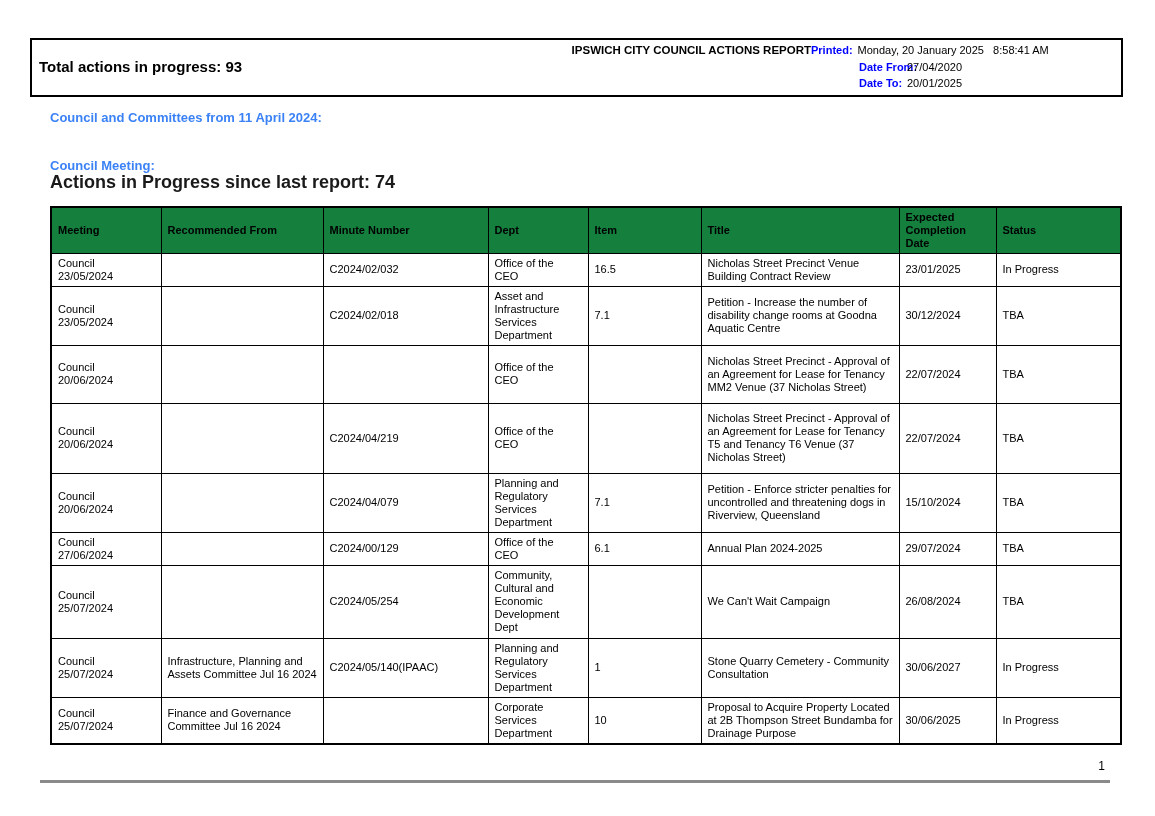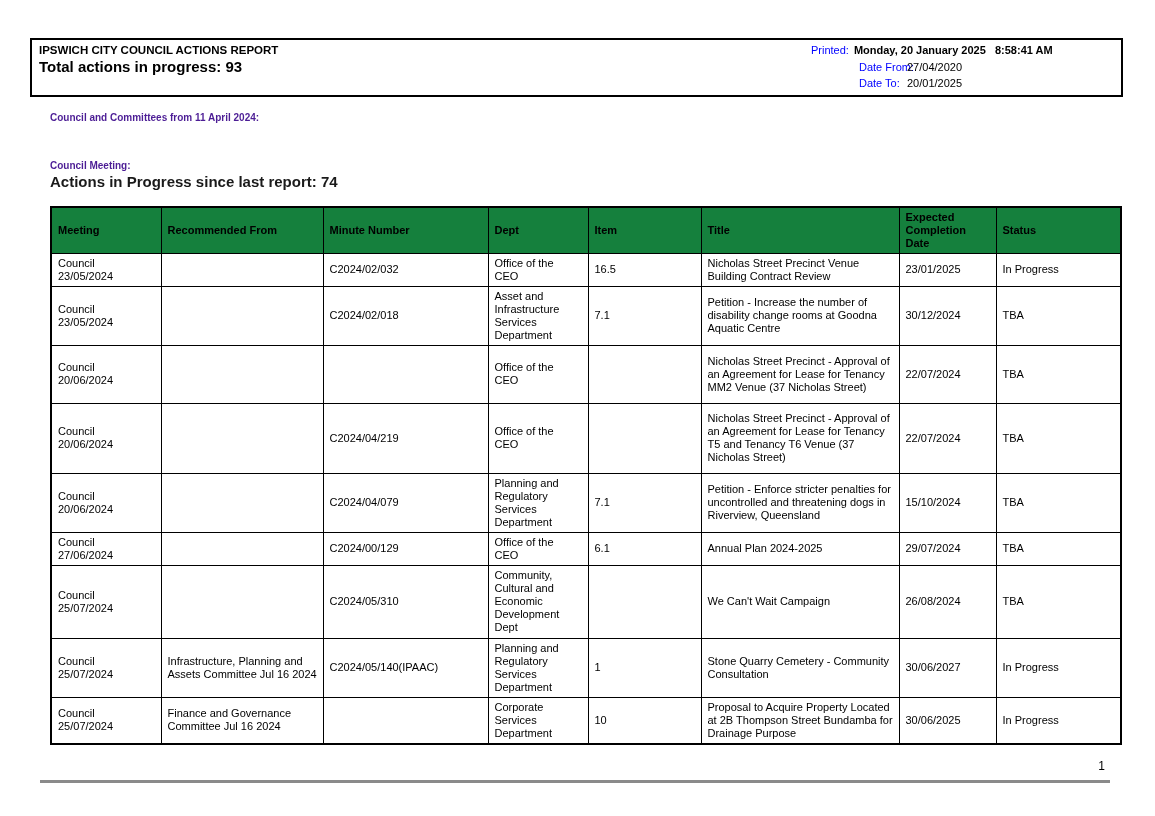--- a/index.html
+++ b/index.html
@@ -16,52 +16,52 @@
   
   .header-box {
     margin: 38px 32px 0 30px;
     width: 1093px;
     border: 2px solid #000;
     display: flex;
     padding: 2px 4px 3px 4px;
   }
   .hb-left { flex: 1; padding-left: 3px; }
   .hb-title {
-    text-align: left;
+    text-align: right;
     font-weight: bold;
     font-size: 11.5px;
     line-height: 17px;
   }
   .hb-total {
     font-weight: bold;
     font-size: 15px;
     line-height: 16px;
   }
   .hb-right { width: 306px; }
   .hb-row { font-size: 11px; line-height: 16.5px; white-space: nowrap; }
-  .hb-label { color: #0000ff; font-weight: normal; }
+  .hb-label { color: #0000ff; font-weight: bold; }
   .hb-label-printed { margin-right: 5px; }
   .hb-label-fixed { display: inline-block; width: 96px; padding-left: 48px; }
-  .hb-printed-value { font-weight: bold; white-space: pre; }
+  .hb-printed-value { font-weight: normal; white-space: pre; }
   .hb-date-value { font-weight: normal; text-align: center; }
 
   
   .heading-red {
-    color: #4c1d95;
-    font-weight: bold;
-    font-size: 10px;
+    color: #3b82f6;
+    font-weight: bold;
+    font-size: 13px;
     line-height: 15px;
     margin-left: 50px;
   }
   .heading-section { margin-top: 13px; }
   .heading-meeting { margin-top: 33px; }
   .heading-actions {
     color: #1a1a1a;
     font-weight: bold;
-    font-size: 15px;
+    font-size: 18px;
     line-height: 16px;
     margin-left: 50px;
     margin-top: 1px;
   }
 
   
   table.report {
     margin: 16px 0 0 50px;
     width: 1070px;
     border-collapse: collapse;
@@ -223,21 +223,21 @@
 CEO</td>
       <td class="col-item">6.1</td>
       <td class="col-title">Annual Plan 2024-2025</td>
       <td class="col-expected">29/07/2024</td>
       <td class="col-status va-top">TBA</td>
     </tr>
     <tr style="height:73px">
       <td class="col-meeting pre-line">Council
 25/07/2024</td>
       <td class="col-recfrom"></td>
-      <td class="col-minute">C2024/05/310</td>
+      <td class="col-minute">C2024/05/254</td>
       <td class="col-dept pre-line">Community,
 Cultural and
 Economic
 Development
 Dept</td>
       <td class="col-item"></td>
       <td class="col-title">We Can't Wait Campaign</td>
       <td class="col-expected">26/08/2024</td>
       <td class="col-status va-top">TBA</td>
     </tr>

